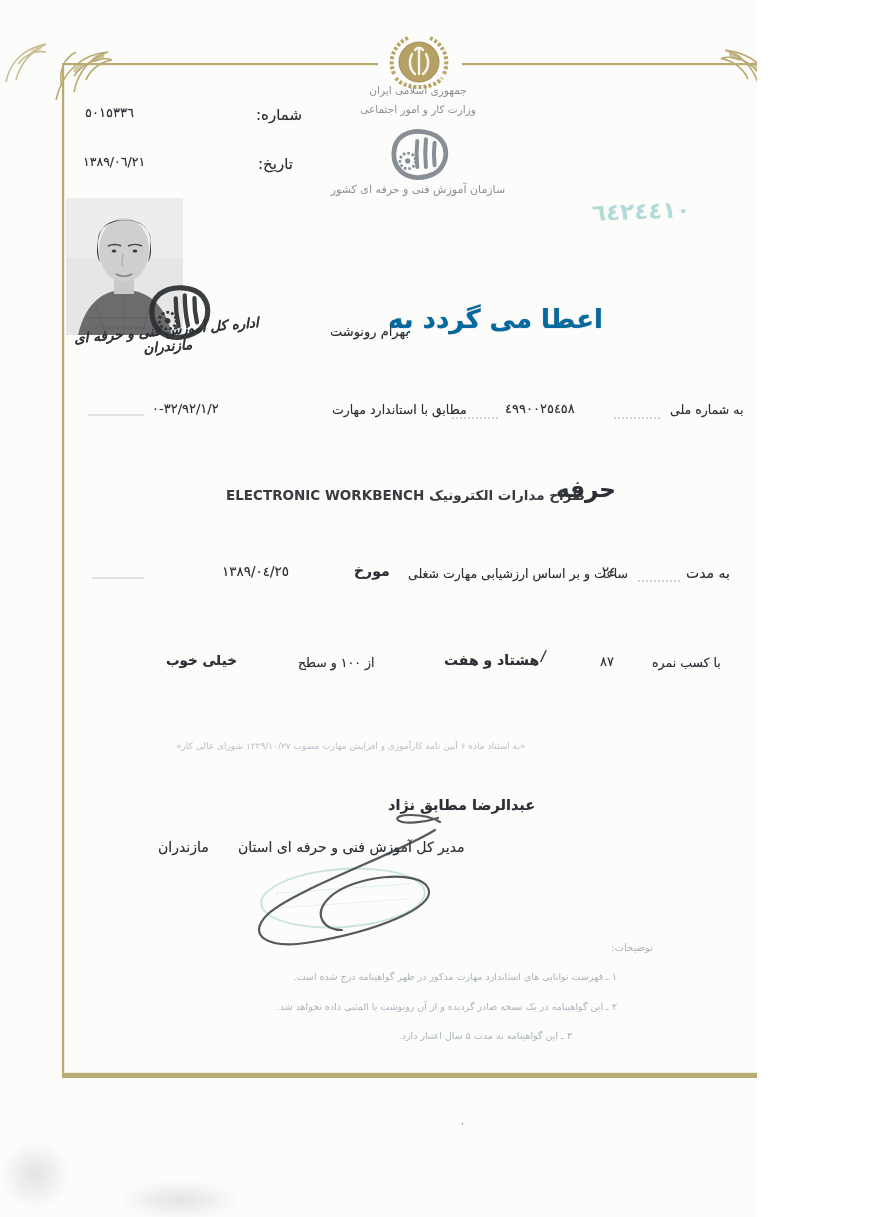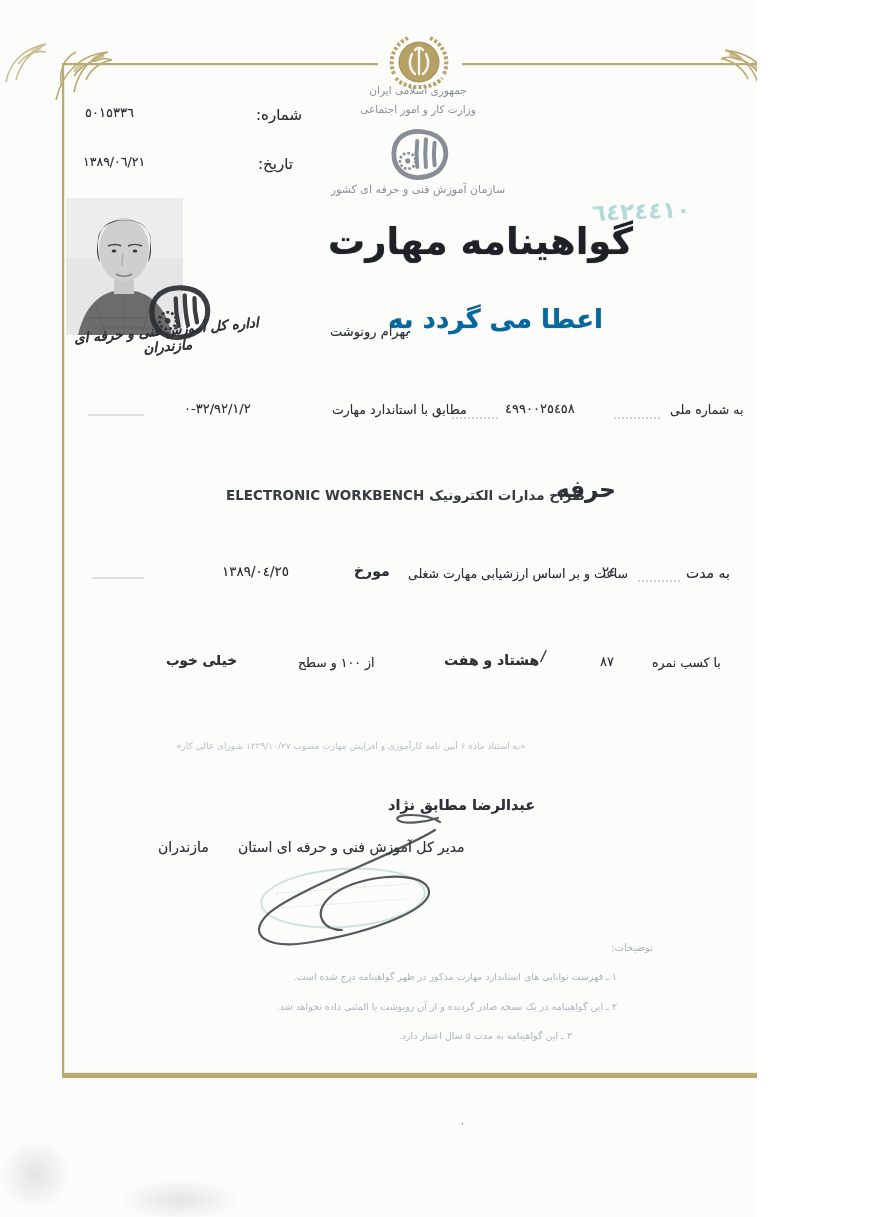--- a/index.html
+++ b/index.html
@@ -170,31 +170,30 @@
       <path d="M43,13 C42,23 42,36 43,45"></path>
       <path d="M53,17 C52,25 52,35 53,43"></path>
     </g>
     <circle cx="22" cy="38" r="9" fill="none" stroke="currentColor" stroke-width="3" stroke-dasharray="3,2.2"></circle>
     <circle cx="22" cy="38" r="3" fill="currentColor"></circle>
   </svg>
   <div class="stamp-script">اداره کل آموزش فنی و حرفه ای مازندران</div>
 
   <div class="serial num">٦٤٢٤٤١٠</div>
 
-  <div class="title">گواهینامه مهارت</div>
 
   <div class="grant-label">اعطا می گردد به</div>
   <div class="grant-name ink t" style="position: absolute; left: 330px; top: 324px; font-size: 13px;">بهرام رونوشت</div>
 
   <div class="t ink" style="left:670px;top:402px;font-size:12.5px;">به شماره ملی</div>
   <div class="dots" style="left:614px;top:416px;width:46px;"></div>
   <div class="t ink num" style="left:505px;top:401px;font-size:13px;">٤٩٩٠٠٢٥٤٥٨</div>
   <div class="dots" style="left:452px;top:416px;width:46px;"></div>
   <div class="t ink" style="left:332px;top:402px;font-size:12.5px;">مطابق با استاندارد مهارت</div>
-  <div class="t ink num" style="left:152px;top:401px;font-size:13px;margin-left:32px;">٠-٣٢/٩٢/١/٢</div>
+  <div class="t ink num" style="left:152px;top:401px;font-size:13px;">٠-٣٢/٩٢/١/٢</div>
   <div class="dashline" style="left:88px;top:414px;width:56px;"></div>
   <div class="dashline" style="left:792px;top:401px;width:68px;"></div>
 
   <div class="t bold ink" style="left:556px;top:476px;font-size:23px;">حرفه</div>
   <div class="t bold" style="left:226px;top:487px;font-size:13.5px;color:#383c42;">طراح مدارات الکترونیک ELECTRONIC WORKBENCH</div>
 
   <div class="t ink" style="left:686px;top:565px;font-size:14px;">به مدت</div>
   <div class="dots" style="left:638px;top:579px;width:42px;"></div>
   <div class="t ink num" style="left:602px;top:564px;font-size:13px;">٢٤</div>
   <div class="t ink" style="left:408px;top:566px;font-size:12.5px;">ساعت و بر اساس ارزشیابی مهارت شغلی</div>

